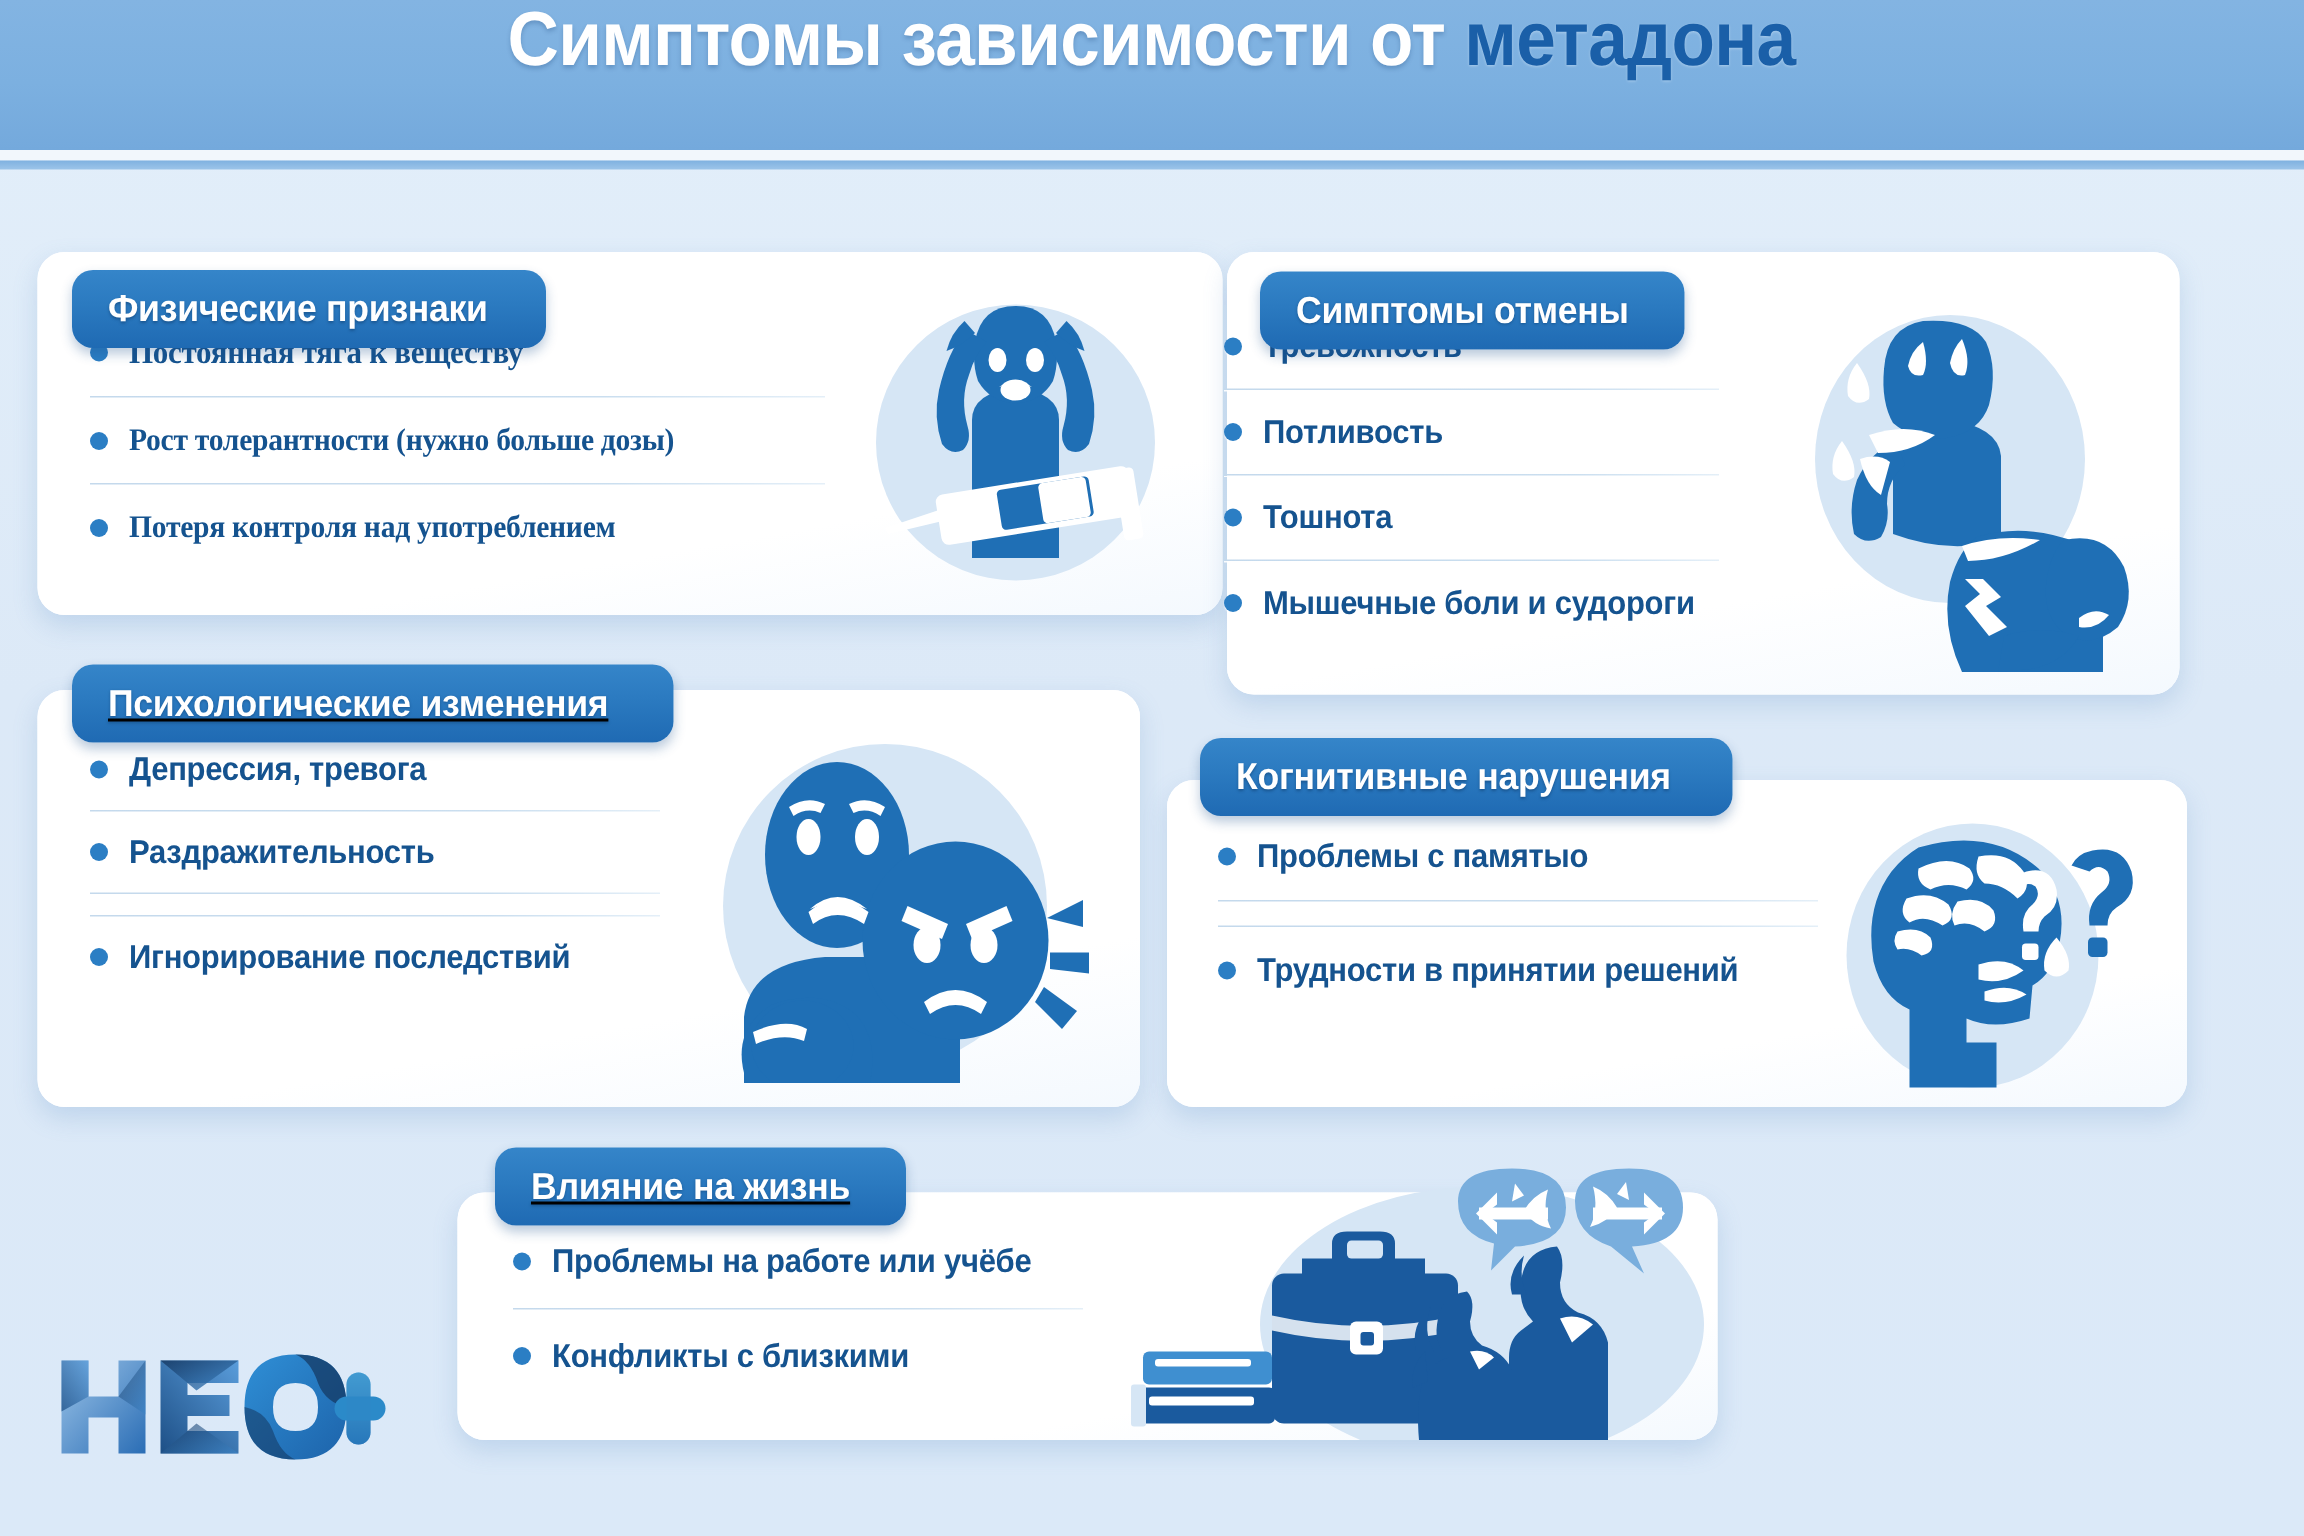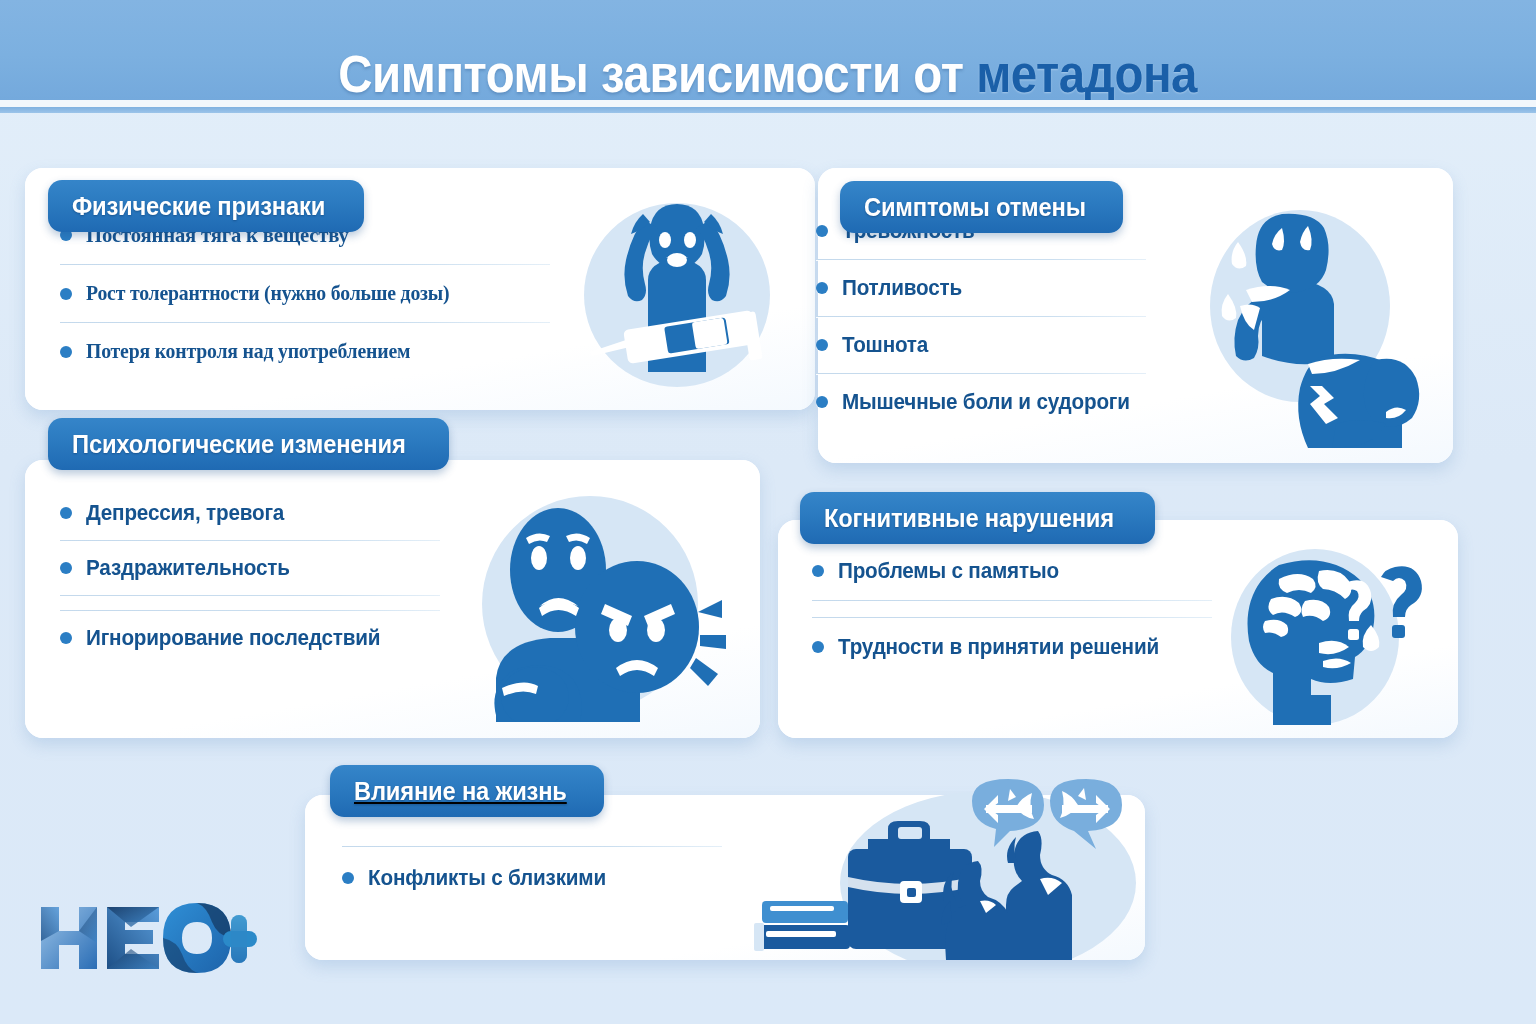--- a/index.html
+++ b/index.html
@@ -17,21 +17,21 @@
   }
 
   
   .header {
     position: absolute;
     left: 0; top: 0;
     width: 1536px;
     height: 100px;
     background: linear-gradient(180deg, #83b4e2 0%, #7cb0e0 55%, #74a9dc 100%);
     display: flex;
-    align-items: flex-end;
+    align-items: flex-start;
     justify-content: center;
   }
   .header-title {
     font-size: 51px;
     font-weight: bold;
     letter-spacing: -0.5px;
     color: #ffffff;
     text-shadow: 0 2px 3px rgba(20,60,110,0.25);
     white-space: nowrap;
     line-height: 1;
@@ -125,21 +125,21 @@
   
   .logo { position: absolute; z-index: 5; }
 
   
   #card-physical  { left: 25px;  top: 168px; width: 790px; height: 242px; }
   #pill-physical  { left: 48px;  top: 144px; margin-top: 36px; }
   #items-physical { left: 60px;  top: 222px; width: 500px; font-family: Liberation Serif, serif; }
   #art-physical   { left: 570px; top: 192px; width: 215px; height: 200px; }
 
   #card-psych     { left: 25px;  top: 460px; width: 735px; height: 278px; }
-  #pill-psych     { left: 48px;  top: 418px; }
+  #pill-psych     { left: 48px;  top: 443px; text-decoration: underline; }
   #items-psych    { left: 60px;  top: 500px; width: 390px; }
   #art-psych      { left: 440px; top: 492px; width: 290px; height: 230px; }
 
   #card-withdraw  { left: 818px; top: 168px; width: 635px; height: 295px; }
   #pill-withdraw  { left: 840px; top: 148px; margin-top: 33px; }
   #items-withdraw { left: 816px; top: 218px; width: 345px; }
   #art-withdraw   { left: 1190px;top: 198px; width: 235px; height: 250px; }
 
   #card-cognitive { left: 778px; top: 520px; width: 680px; height: 218px; }
   #pill-cognitive { left: 800px; top: 492px; }
@@ -404,20 +404,24 @@
     <g fill="#1a5a9e">
       <path d="M238 86 Q220 88 218 108 Q216 122 226 130 Q212 134 208 148 Q204 162 206 185 L268 185 L268 138 Q262 126 248 122 Q240 116 240 106 Q244 92 238 86 Z"></path>
       <path d="M214 96 Q208 112 216 126 L204 126 Q200 108 214 96 Z"></path>
       <path d="M210 126 Q200 136 202 150 L212 146 Z"></path>
     </g>
     <path d="M300 104 Q312 100 322 108 L308 120 Z" fill="#ffffff"></path>
     <path d="M240 126 Q250 124 256 130 L246 138 Z" fill="#ffffff"></path>
   </svg>
 </div>
 <div class="items" id="items-life">
+  <div class="item-row">
+    <span class="bullet"></span>
+    <span class="item-text" style="font-size:22px">Проблемы на работе или учёбе</span>
+  </div>
   <div class="divider" style="margin:18px 0 18px 0; width:380px"></div>
   <div class="item-row">
     <span class="bullet"></span>
     <span class="item-text" style="font-size:22px">Конфликты с близкими</span>
   </div>
 </div>
 
 <div class="logo" id="logo-neo">
   <svg viewBox="0 0 225 85" aria-hidden="true">
     <defs>

